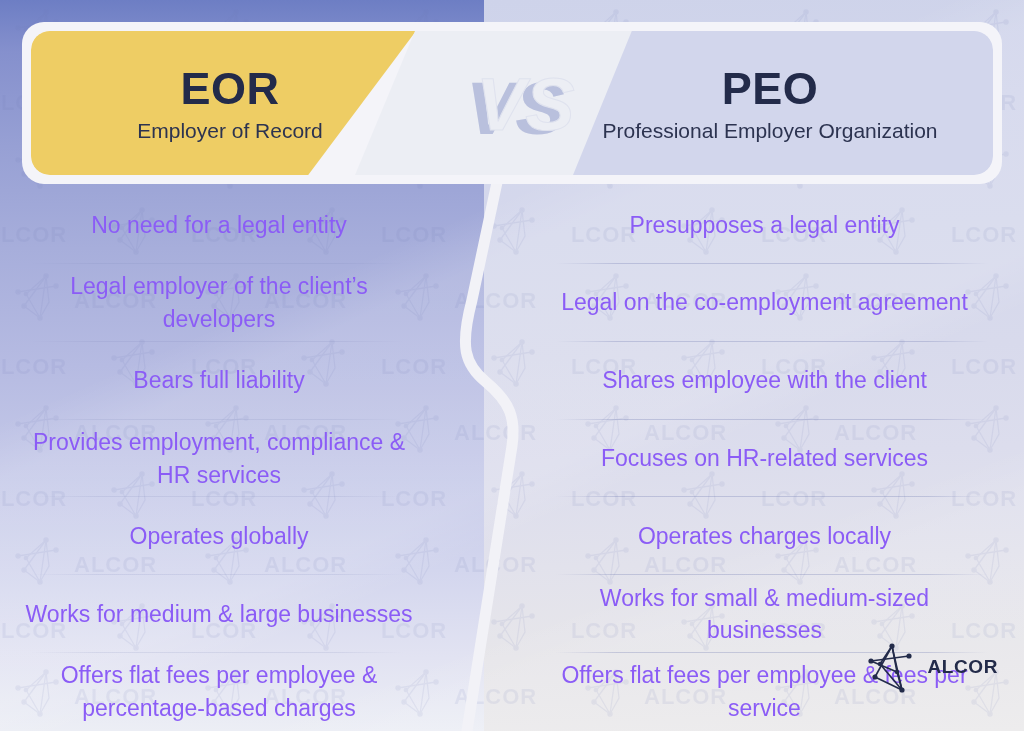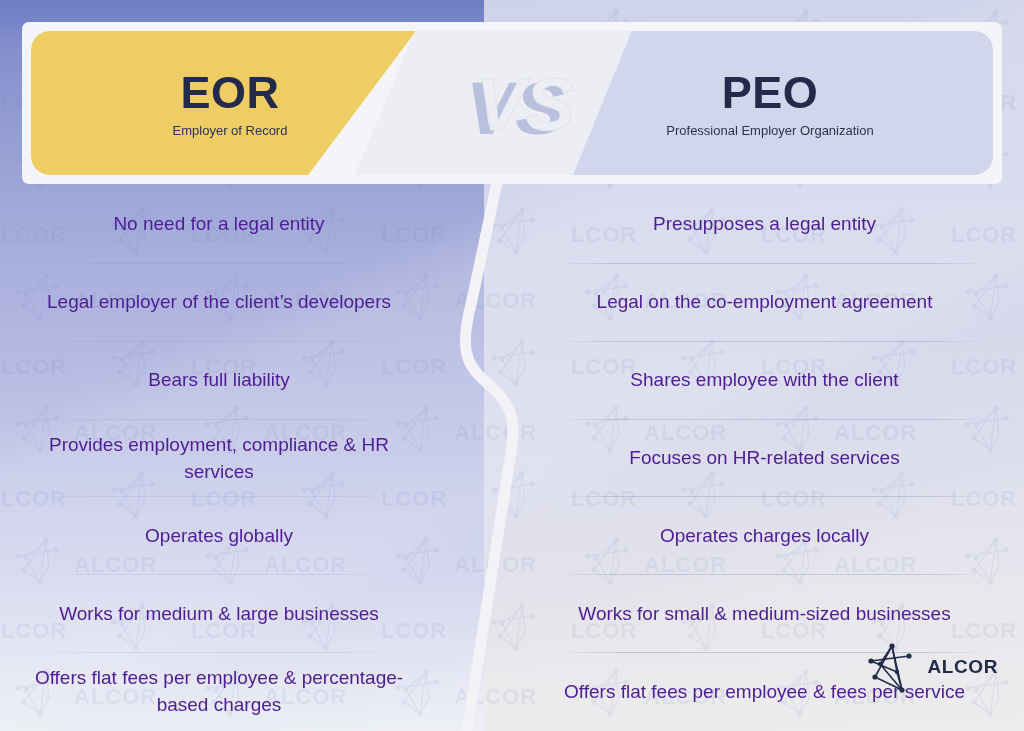--- a/index.html
+++ b/index.html
@@ -72,21 +72,21 @@
 
   
   .divider-curve{
     position:absolute; left:380px; top:150px; width:240px; height:600px;
     pointer-events:none;
   }
 
   
   .header{
     position:absolute; left:22px; top:22px; width:980px; height:162px;
-    border-radius:7px;
+    border-radius:22px;
     background:#f4f4f9;
     box-shadow:0 0 0 0 rgba(0,0,0,0);
     overflow:hidden;
     padding-left:36px;
   }
   .hdr-inner{ position:absolute; inset:9px; border-radius:19px; overflow:hidden; }
 
   .hdr-eor{
     position:absolute; left:0; top:0; width:385px; height:100%;
     background:#eecd64;
@@ -113,43 +113,43 @@
     z-index:4;
   }
   .hdr-col.left { left:38px; width:340px; }
   .hdr-col.right{ right:22px; width:420px;text-align:right; }
 
   .hdr-title{
     font-size:45px; font-weight:bold; letter-spacing:.5px;
     color:#232b4a; line-height:1;
   }
   .hdr-sub{
-    font-size:13px; color:#2c3350; line-height:1;
+    font-size:21px; color:#2c3350; line-height:1;
   }
 
   .vs-wrap{
     position:absolute; left:432px; top:40px; width:160px; height:90px;
     z-index:5;
   }
 
   
   .cols{ position:absolute; left:0; top:186px; width:1024px; height:545px; }
 
   .col{
     position:absolute; top:0; height:100%;
     display:flex; flex-direction:column;
   }
   .col.left { left:0;  width:472px; }
   .col.right{ left:500px; width:524px; }
 
   .row{
     display:flex; align-items:center; justify-content:center;
     text-align:center;
-    color:#4c1d95;
-    font-size:19px;
+    color:#8b5cf6;
+    font-size:23px;
     line-height:1.42;
     padding:0 14px;
     position:relative;
     flex:1 1 0;
   }
   .col.left .row { padding-right:48px; }
   .col.right .row{ padding-left:44px; padding-right:39px; }
 
   .row .rule{
     position:absolute; bottom:0; height:1px;

